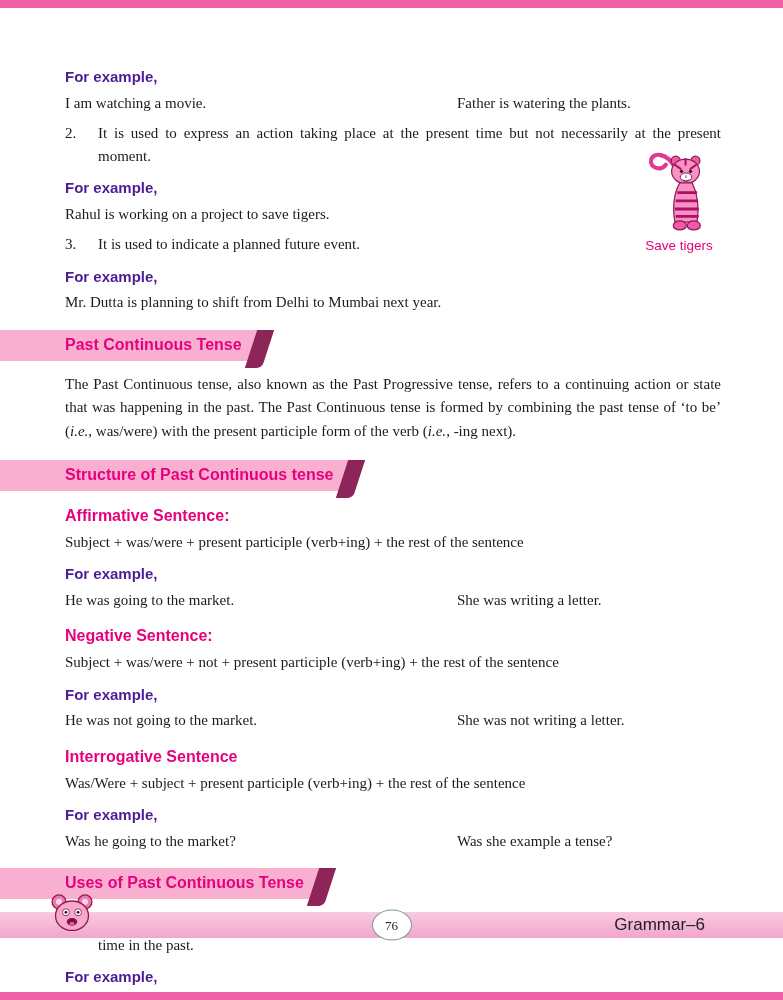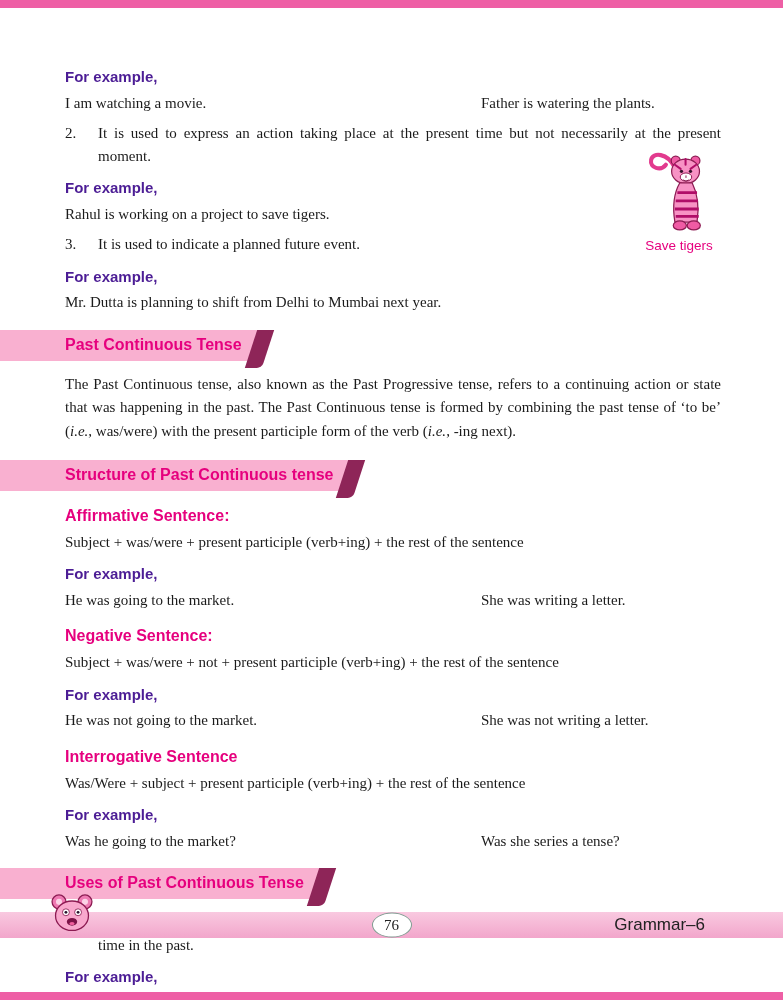--- a/index.html
+++ b/index.html
@@ -22,21 +22,21 @@
     color:#4c1d95; font-weight:bold; font-size:15px;
     font-family:Liberation Sans, sans-serif;
     margin:10px 0 3px;
   }
   .subhead {
     color:#e6007e; font-weight:bold; font-size:16px;
     font-family:"Liberation Sans","DejaVu Sans",sans-serif;
     margin:13px 0 3px;
   }
 
-  .pair { display:grid; grid-template-columns:392px 1fr; margin:2px 0 4px;gap:24px; }
+  .pair { display:grid; grid-template-columns:392px 1fr; margin:2px 0 4px; }
   .pair b { font-weight:normal; }
 
   .num-item { display:flex; margin:8px 0; }
   .num-item .num { flex:0 0 33px; }
   .num-item .num-text { flex:1; text-align:justify; }
 
   .para { text-align:justify; margin:4px 0 6px; line-height:1.58; }
 
   .banner {
     position:relative; width:fit-content;
@@ -66,24 +66,24 @@
     margin-top:2px;
   }
 
   .footer-strip {
     position:absolute; left:0; right:0; bottom:62px; height:26px;
     background:linear-gradient(to bottom,#f9c9e0,#f2a6cb);
   }
   .mascot { position:absolute; left:46px; bottom:-3px; }
   .page-badge {
     position:absolute; left:50%; top:50%; transform:translate(-50%,-50%);
-    width:40px; height:25px; background:#fff;
+    width:40px; height:31px; background:#fff;
     border:1.5px solid #7e9b90; border-radius:50%;
     display:flex; align-items:center; justify-content:center;
-    font-size:15px; color:#222;
+    font-size:13px; color:#222;
   }
   .book-label {
     position:absolute; right:78px; top:50%; transform:translateY(-50%);
     font-size:17px; color:#222;
     font-family:Liberation Sans, sans-serif;
   }
 </style>
 </head>
 <body>
 
@@ -138,21 +138,21 @@
     <div class="pair">
       <span><span>He </span><b>was not going</b><span> to the market.</span></span>
       <span><span>She </span><b>was not writing</b><span> a letter.</span></span>
     </div>
 
     <div class="subhead">Interrogative Sentence</div>
     <div class="pattern-line">Was/Were + subject + present participle (verb+ing) + the rest of the sentence</div>
     <div class="fe">For example,</div>
     <div class="pair">
       <span><span></span><b>Was he going</b><span> to the market?</span></span>
-      <span><span></span><b>Was she series</b><span> a tense?</span></span>
+      <span><span></span><b>Was she example</b><span> a tense?</span></span>
     </div>
 
     <div class="banner">
       <span class="banner-label">Uses of Past Continuous Tense</span>
     </div>
 
     <div class="num-item">
       <span class="num">1.</span>
       <span class="num-text">The Past Continuous tense is used to express an action that was going on or continuing at some point of time in the past.</span>
     </div>

